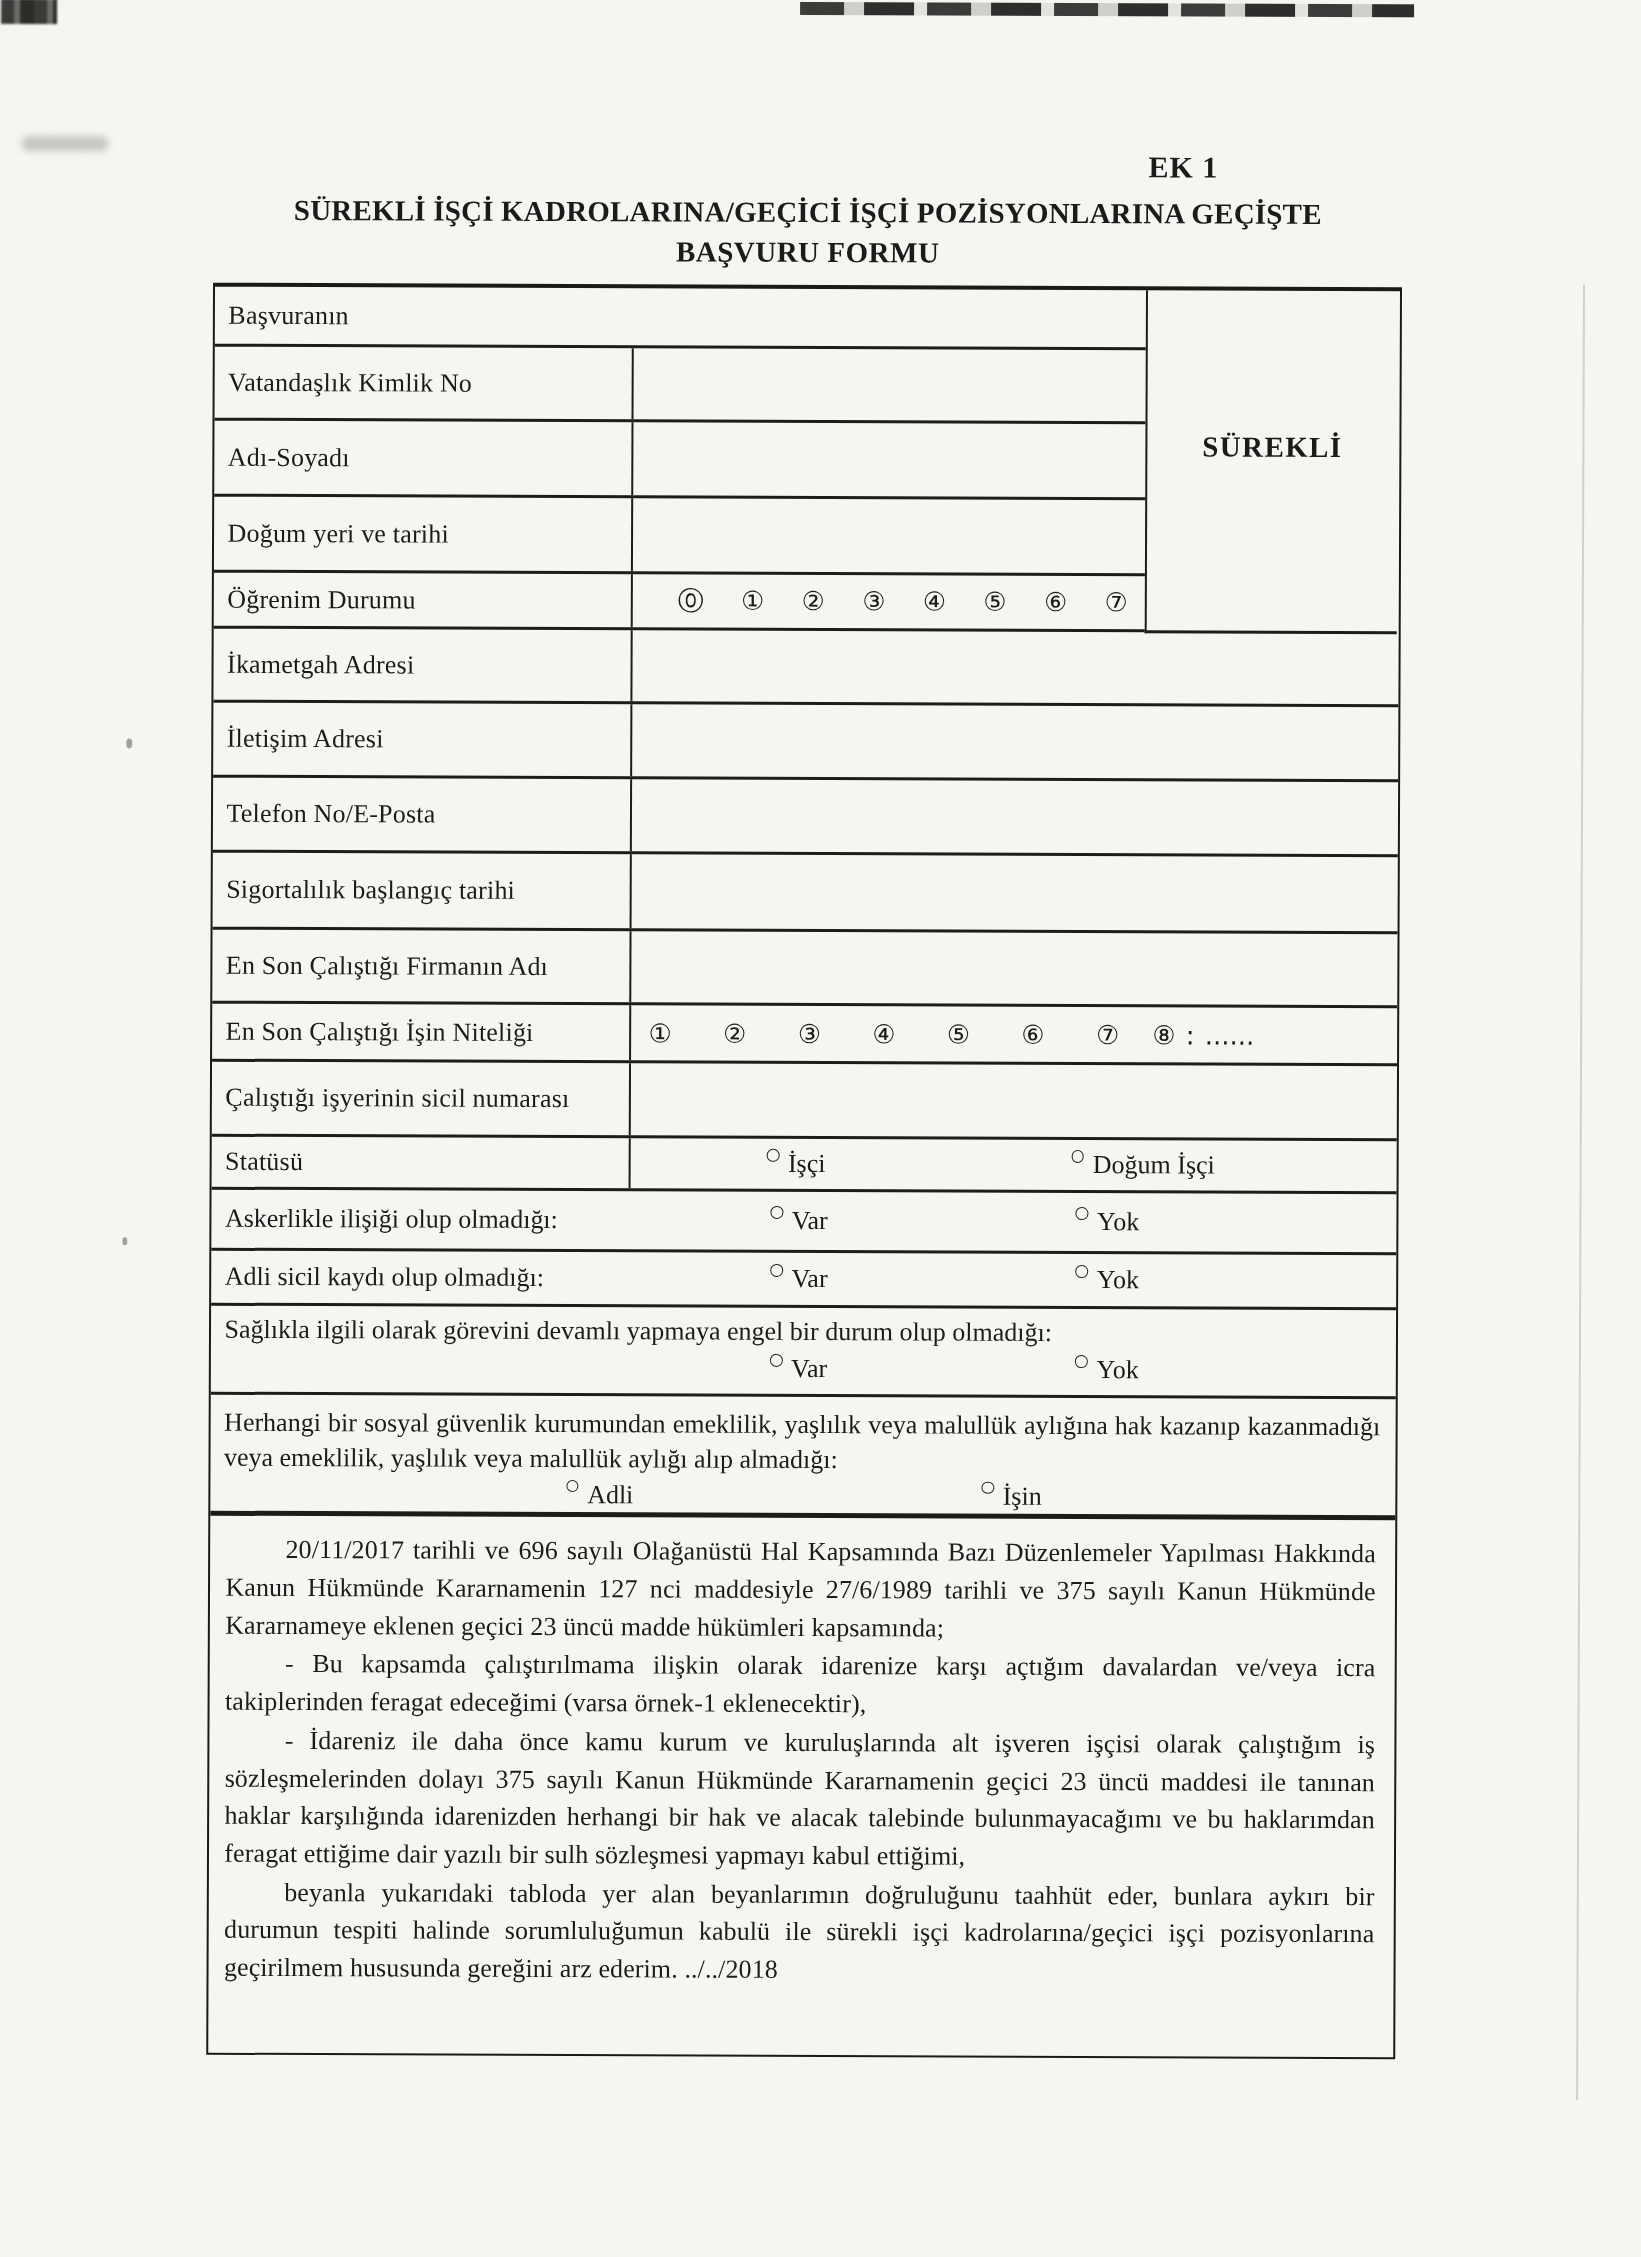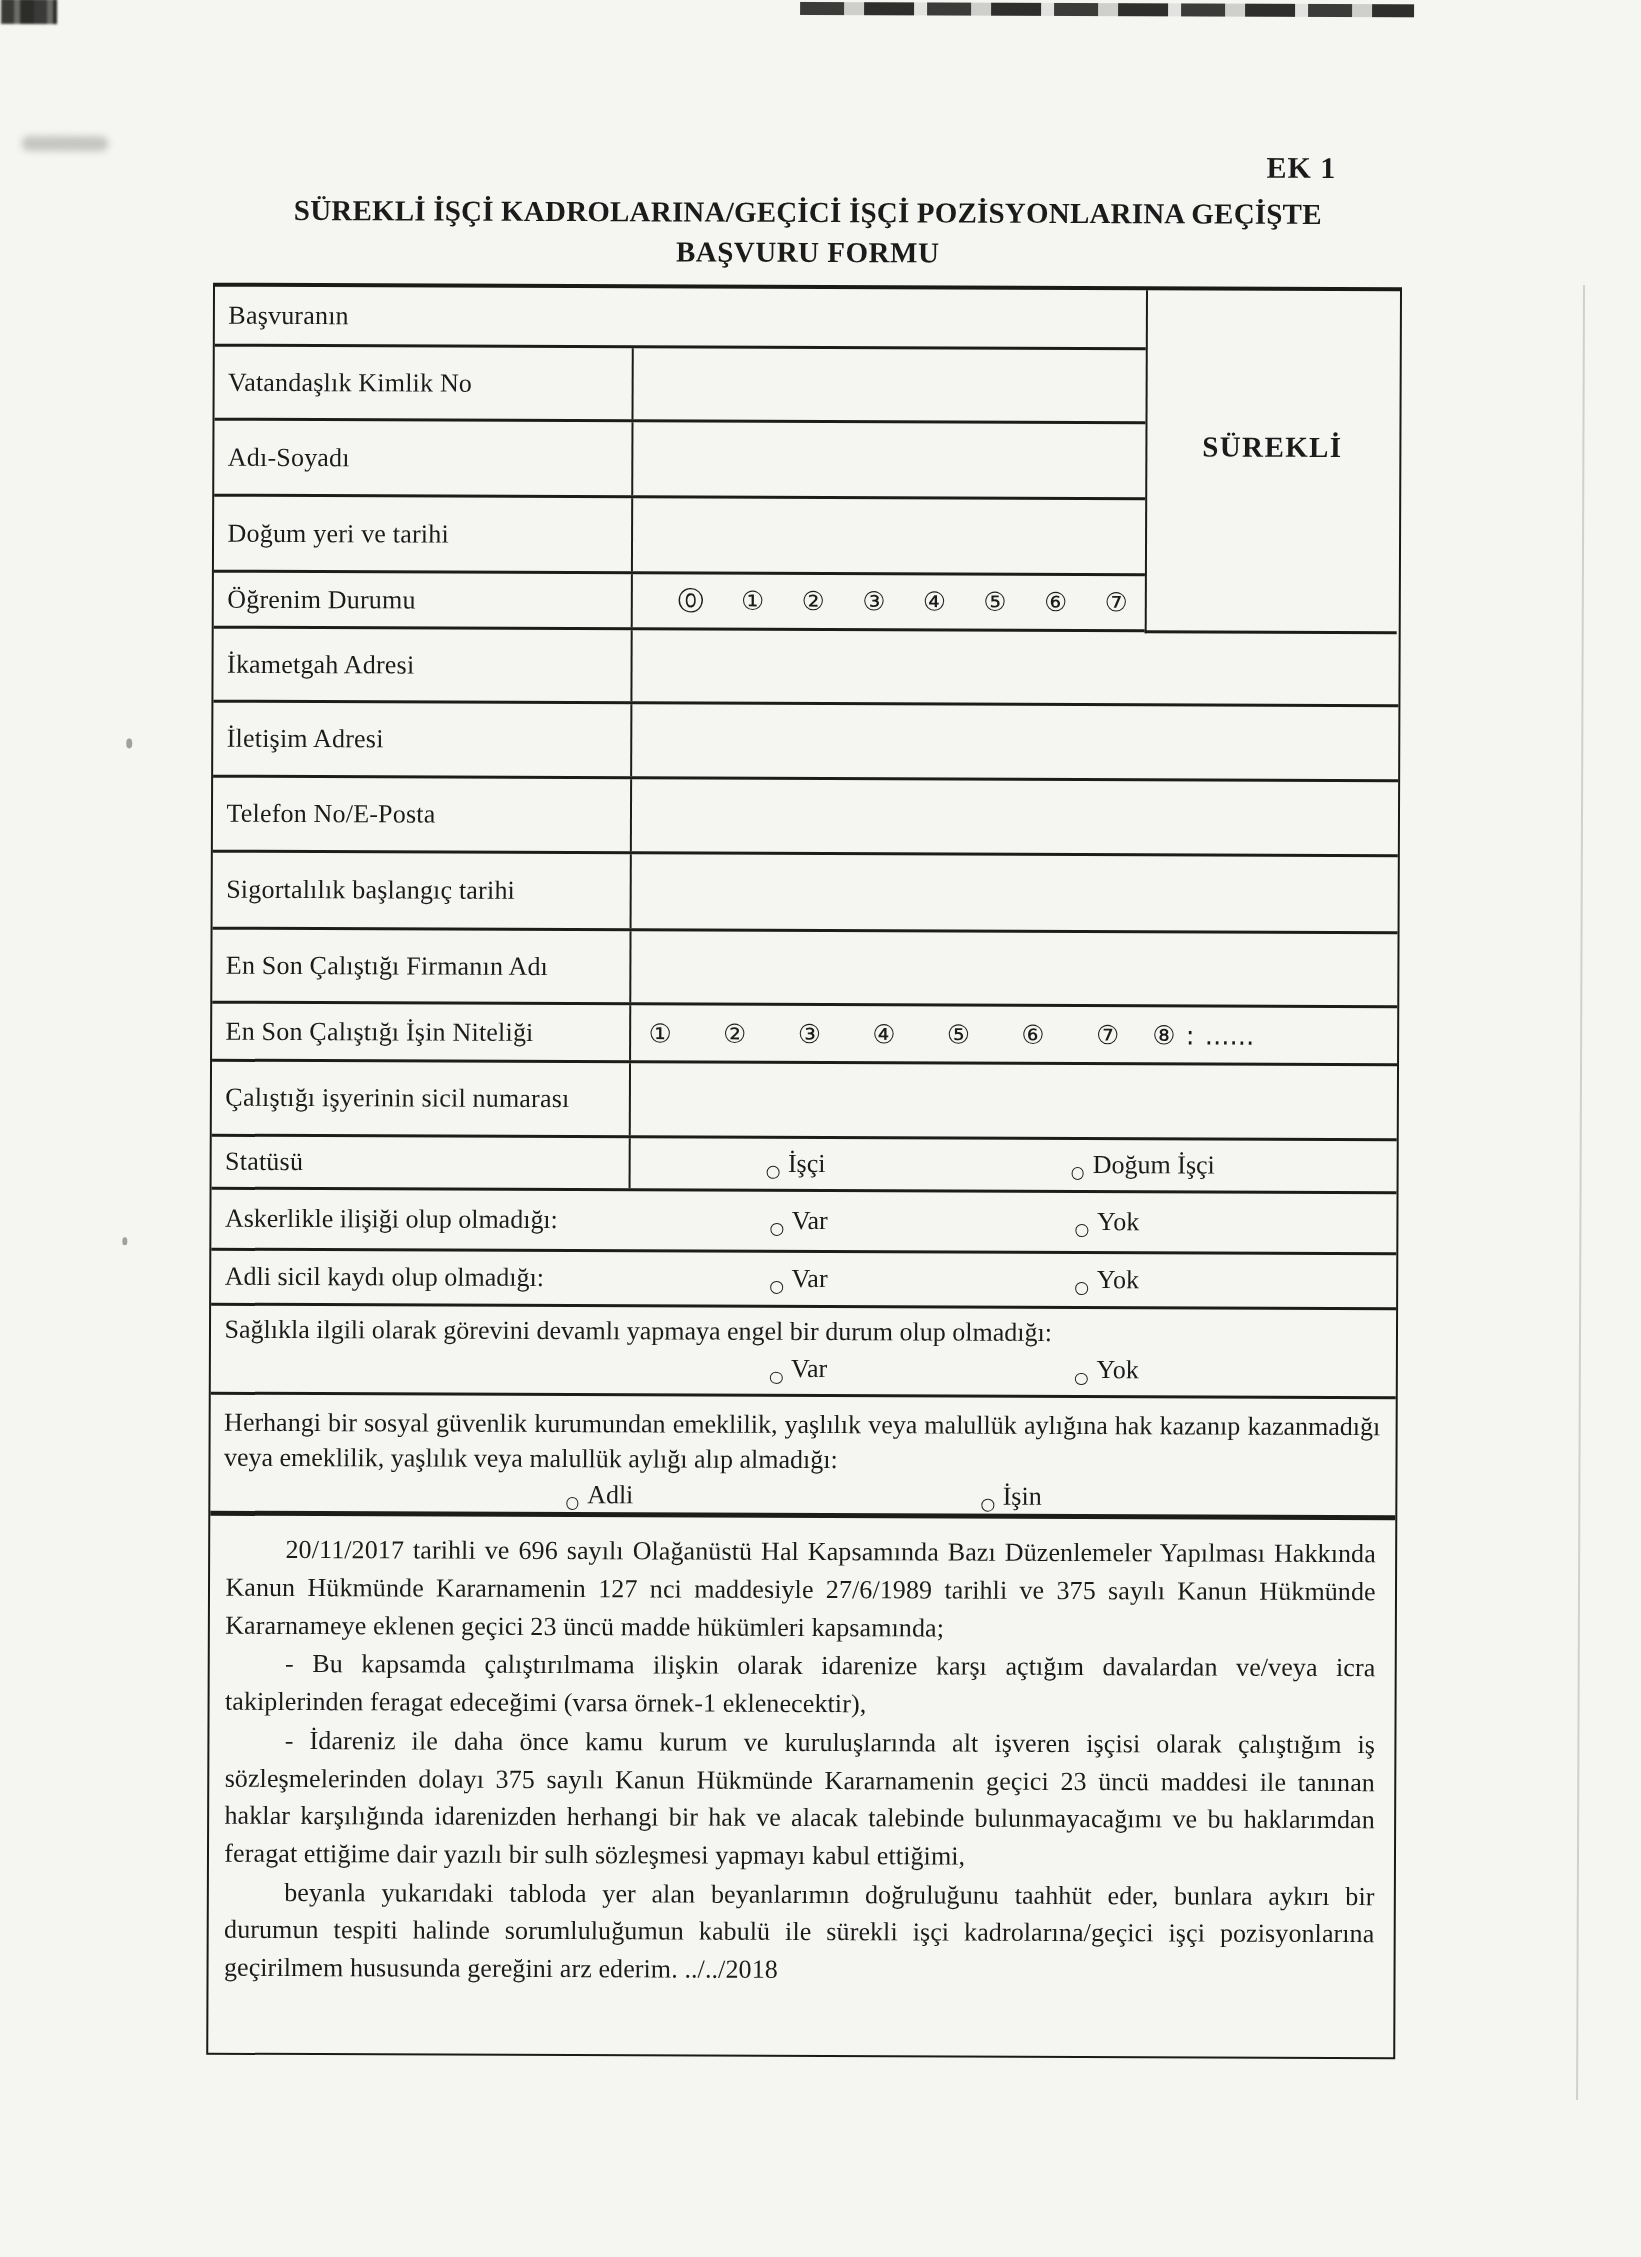--- a/index.html
+++ b/index.html
@@ -32,21 +32,21 @@
     position:absolute; left:21px; top:137px; width:87px; height:15.4px;
     background: rgba(150,150,146,.5); border-radius: 7.7px; filter: blur(3.9px);
   }
   .artifact-right-line {
     position:absolute; left:1583px; top:280px; width:1.9px; height:1815px;
     background: rgba(165,165,162,.45);
   }
   .speck { position:absolute; background: rgba(90,90,88,.55); border-radius:50%; }
 
   .annex {
-    position:absolute; left:1266px; top:147px; width:174px;
+    position:absolute; left:1148px; top:147px; width:174px;
     font-size:30px; font-weight:bold; letter-spacing:1px;
   }
   .title-wrap { position:absolute; left:213px; top:194px; width:1189px; text-align:center; }
   .title-line1 { font-size:29px; font-weight:bold; letter-spacing:0.2px; }
   .title-line2 { font-size:29px; font-weight:bold; margin-top:6.8px; letter-spacing:0.5px; }
 
   .formtable {
     position:absolute; left:213px; top:283px; width:1189px; height:1772px;
     border: 2.9px solid #1a1a18;
     border-top-width: 4.8px;
@@ -74,21 +74,21 @@
   .circ { font-family:"DejaVu Sans", sans-serif; font-size:26px; }
   .choices-edu { padding-left:45px; word-spacing:29px; }
   .choices-job { padding-left:17.4px; word-spacing:43px; }
   .choice-other { margin-left:33px; word-spacing:1.9px; }
 
   .radio {
     display:inline-block; width:12.6px; height:12.6px;
     border:1.9px solid #222220; border-radius:50%;
     margin-right:8.7px; transform: translateY(0px);
   }
-  .opt { display:inline-flex; align-items:flex-end; font-size:26px; white-space:nowrap; }
+  .opt { display:inline-flex; align-items:flex-start; font-size:26px; white-space:nowrap; }
 
   .opt-cols      { display:flex; padding-left:136px; gap:246px; align-items:center; }
   .row-inline .lbl-inline {
     position:absolute; left:13.5px; top:50%; transform:translateY(-50%);
     font-size:26px; white-space:nowrap;
   }
   .row-inline .opts-abs {
     position:absolute; left:559px; top:50%; transform:translateY(-50%);
     display:flex; gap:248px;
   }

